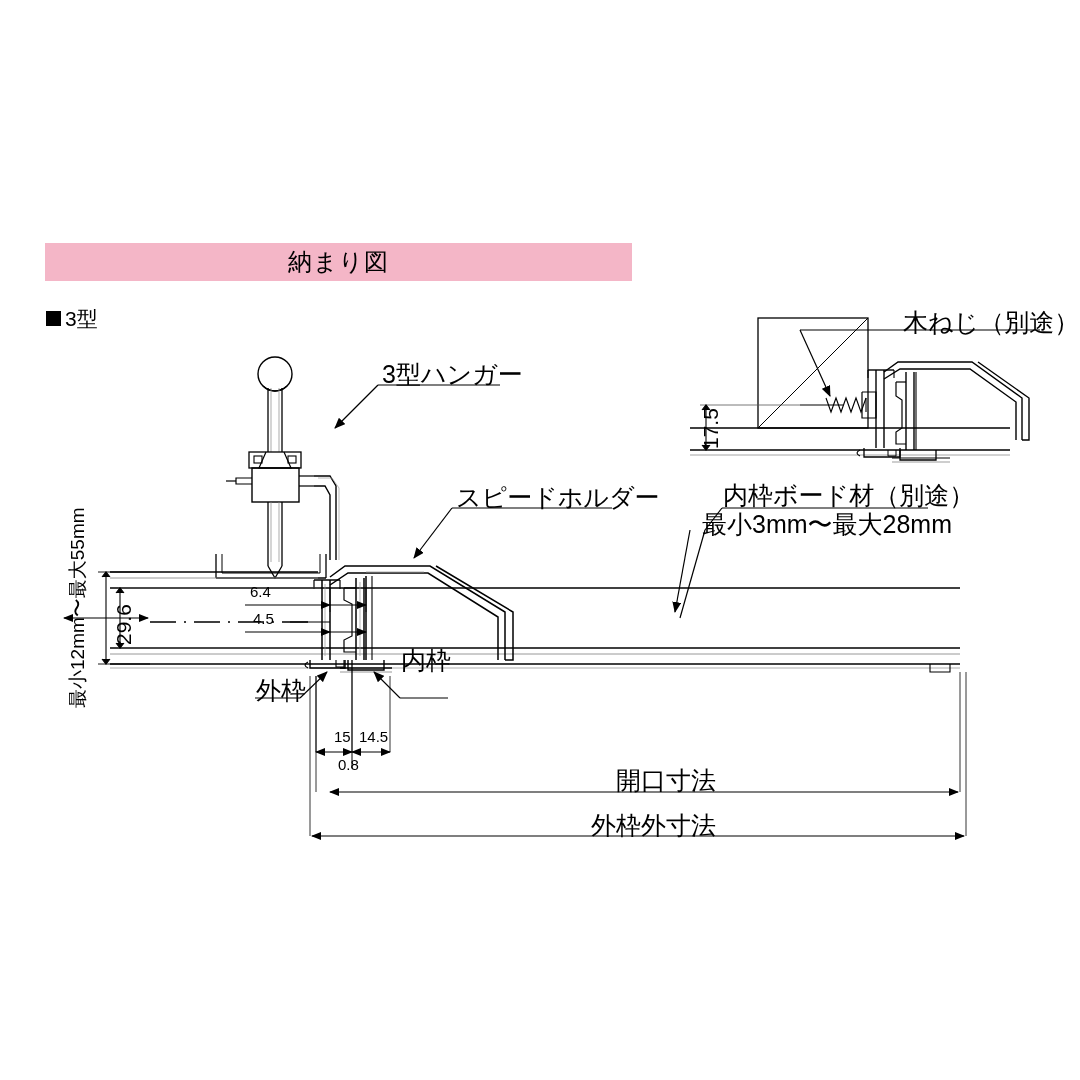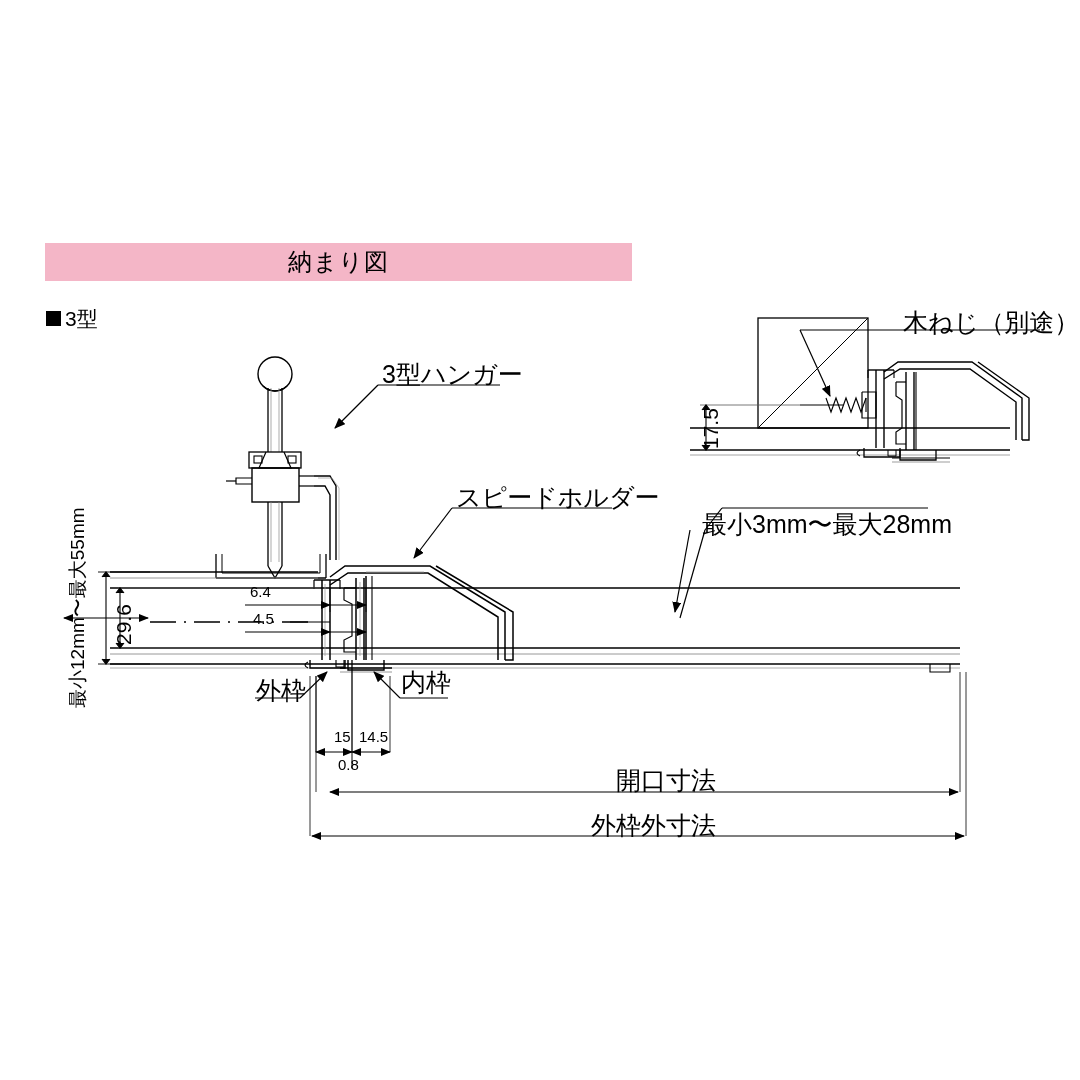--- a/index.html
+++ b/index.html
@@ -321,24 +321,25 @@
 
     </g>
   </svg>
 
   <div class="anno" style="left:382px; top:360px;">3型ハンガー</div>
 
   <div class="anno" style="left:456px; top:483px;">スピードホルダー</div>
 
   <div class="anno" style="left:256px; top:676px;">外枠</div>
 
-  <div class="anno" style="left:401px; top:668px;">内枠</div>
+  <div class="anno" style="left:401px; top:648px;font-family:Liberation Mono, monospace;">内枠</div>
 
   <div class="anno" style="left:903px; top:308px;">木ねじ（別途）</div>
 
+  <div class="anno" style="left:723px; top:481px;">内枠ボード材（別途）</div>
   <div class="anno" style="left:702px; top:510px;">最小3mm〜最大28mm</div>
 
   <div class="vert-text" style="left:68px; top:708px;">最小12mm〜最大55mm</div>
 
   <div class="vert-text" style="left:113px; top:645px; font-size:21px;">29.6</div>
 
   <div class="dim-num" style="left:250px; top:584px;">6.4</div>
 
   <div class="dim-num" style="left:253px; top:611px;">4.5</div>
 

